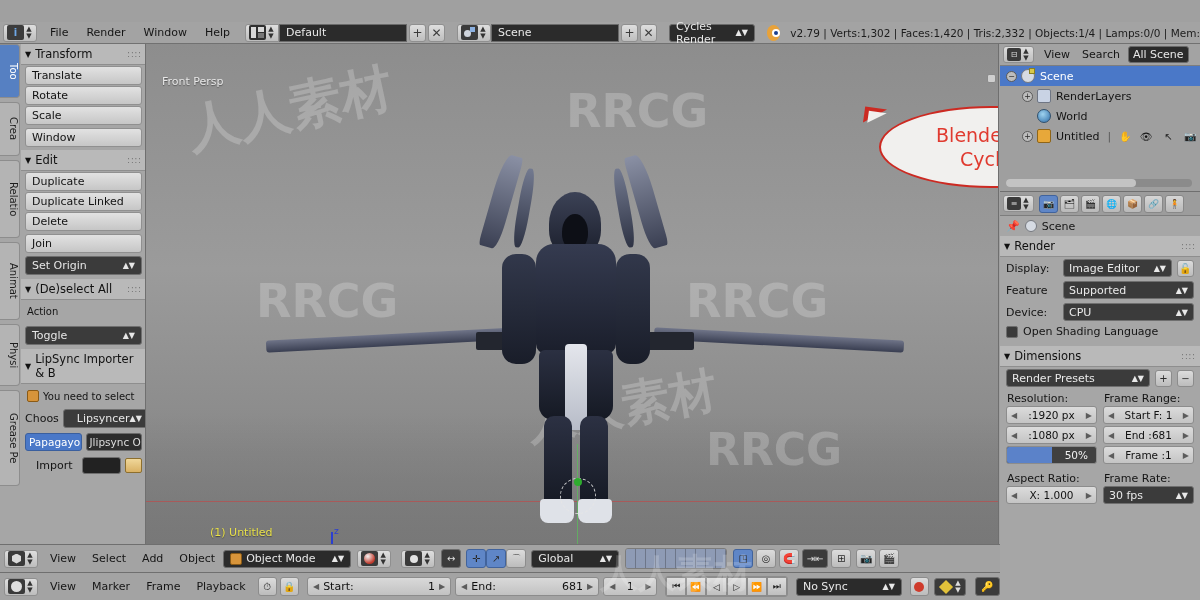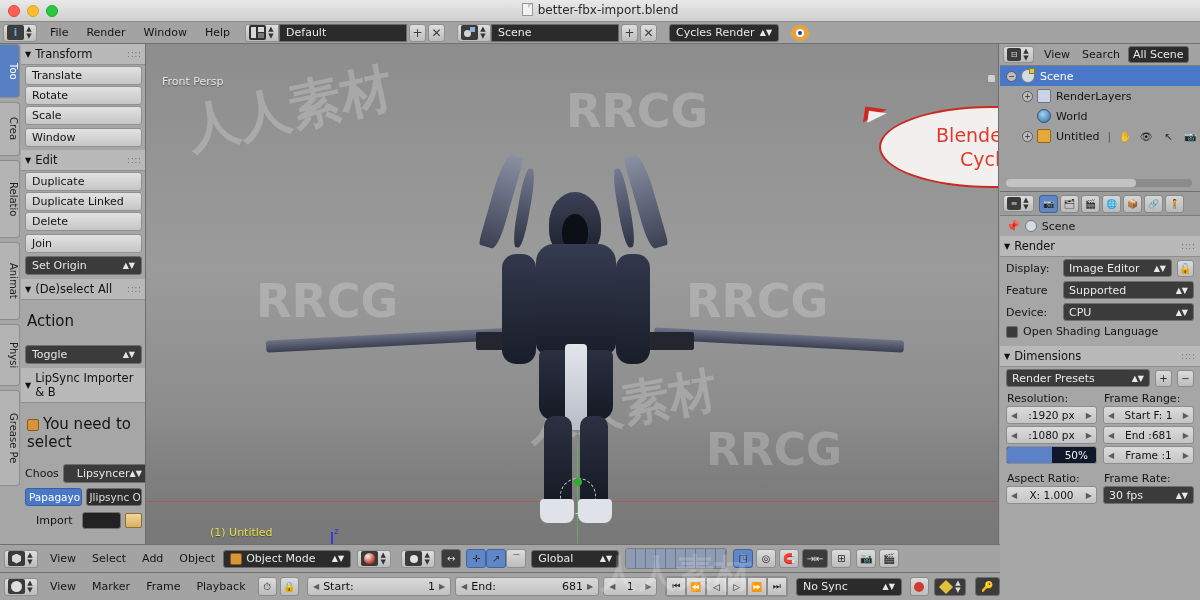--- a/index.html
+++ b/index.html
@@ -83,21 +83,21 @@
   .opbtn{
     background:linear-gradient(#e2e2e2,#c6c6c6); border:1px solid #909090;
     border-radius:3px; margin:3px 4px; padding:2px 6px; font-size:11px; color:#121212;
   }
   .opbtn.tight{ margin:1px 4px; }
   .ddark{
     background:#3b3b3b; color:#e6e6e6; border:1px solid #6f6f6f; border-radius:3px;
     margin:3px 4px; padding:2px 6px; font-size:11px; display:flex;align-items:center;
   }
   .ddark .sp{ margin-left:auto; font-size:8px;}
-  .lbl{ font-size:15px; color:#141414; padding:12px 6px;}
+  .lbl{ font-size:10px; color:#141414; padding:6px 6px;}
   .row{ display:flex; align-items:center; gap:4px; padding:1px 4px;}
   .segbtn{ flex:1; font-size:10.5px; border:1px solid #8c8c8c; border-radius:3px;
     padding:2px 3px; background:linear-gradient(#e2e2e2,#c6c6c6); color:#111;
     white-space:nowrap; overflow:hidden;}
   .segbtn.on{ background:#4a78c8; color:#fff; border-color:#3a5f9e;}
   .field{ flex:1; background:#222; border:1px solid #6f6f6f; border-radius:3px; height:17px;}
   .cubeico{ width:12px;height:12px;background:#d7943a;border:1px solid #8a5a16;
     border-radius:2px; display:inline-block; vertical-align:-2px; margin-right:4px;}
   .folderico{ width:17px;height:15px;background:linear-gradient(#f0d79a,#d9b164);
     border:1px solid #8d6f2e;border-radius:2px;}
@@ -212,30 +212,20 @@
   .watermark{
     position:absolute; color:rgba(255,255,255,.22); font-weight:bold;
     pointer-events:none; user-select:none;
   }
 </style>
 </head>
 <body>
 
 <div id="app">
 
-  <div class="titlebar">
-    <div class="traffic">
-      <span class="dot r"></span>
-      <span class="dot y"></span>
-      <span class="dot g"></span>
-    </div>
-    <div class="win-title">
-      <span class="file-ico"></span><span>better-fbx-import.blend</span>
-    </div>
-  </div>
 
   <div class="topbar">
     <div class="hdr-btn">
       <span class="icobox" style="background:#3c3c3c;display:flex;align-items:center;justify-content:center;color:#6ea8e8;font-size:10px;font-weight:bold;">i</span>
       <span class="spin">▲<br>▼</span>
     </div>
 
     <div class="menu-item">File</div>
     <div class="menu-item">Render</div>
     <div class="menu-item">Window</div>
@@ -271,20 +261,21 @@
     <div class="dropdark" style="margin-left:12px;width:110px;">
       <span>Cycles Render</span>
       <span class="sp" style="margin-left:auto;font-size:8px;">▲▼</span>
     </div>
 
     <span style="margin-left:12px;width:18px;height:16px;border-radius:50%;background:#e8a23a;display:inline-block;position:relative;">
       <span style="position:absolute;left:5px;top:4px;width:8px;height:8px;border-radius:50%;background:#fff;"></span>
       <span style="position:absolute;left:7px;top:6px;width:4px;height:4px;border-radius:50%;background:#1a3f8f;"></span>
     </span>
 
+    <div class="stats">v2.79 | Verts:1,302 | Faces:1,420 | Tris:2,332 | Objects:1/4 | Lamps:0/0 | Mem:</div>
   </div>
 
   <div class="region" id="toolshelf">
     <div class="vtabs">
       <div class="vtab active" style="height:54px;">Too</div>
       <div class="vtab" style="height:54px;">Crea</div>
       <div class="vtab" style="height:78px;">Relatio</div>
       <div class="vtab" style="height:78px;">Animat</div>
       <div class="vtab" style="height:62px;">Physi</div>
       <div class="vtab" style="height:96px;">Grease Pe</div>
@@ -651,21 +642,21 @@
         <div class="numbox" style="margin-bottom:2px;">
           <span class="arrw">◀</span>
           <span class="c">:1920 px</span>
           <span class="arrw">▶</span>
         </div>
         <div class="numbox" style="margin-bottom:2px;">
           <span class="arrw">◀</span>
           <span class="c">:1080 px</span>
           <span class="arrw">▶</span>
         </div>
-        <div class="numbox" style="background:#0f172a;color:#f0f0f0;">
+        <div class="numbox" style="background:#404040;color:#f0f0f0;">
           <span class="pctbar" style="width: 50%;"></span>
           <span class="c" style="position:relative;z-index:2;text-align:right;padding-right:4px;">50%</span>
         </div>
         <div class="colhd" style="margin-top:5px;">Aspect Ratio:</div>
         <div class="numbox">
           <span class="arrw">◀</span>
           <span class="c">X: 1.000</span>
           <span class="arrw">▶</span>
         </div>
       </div>

